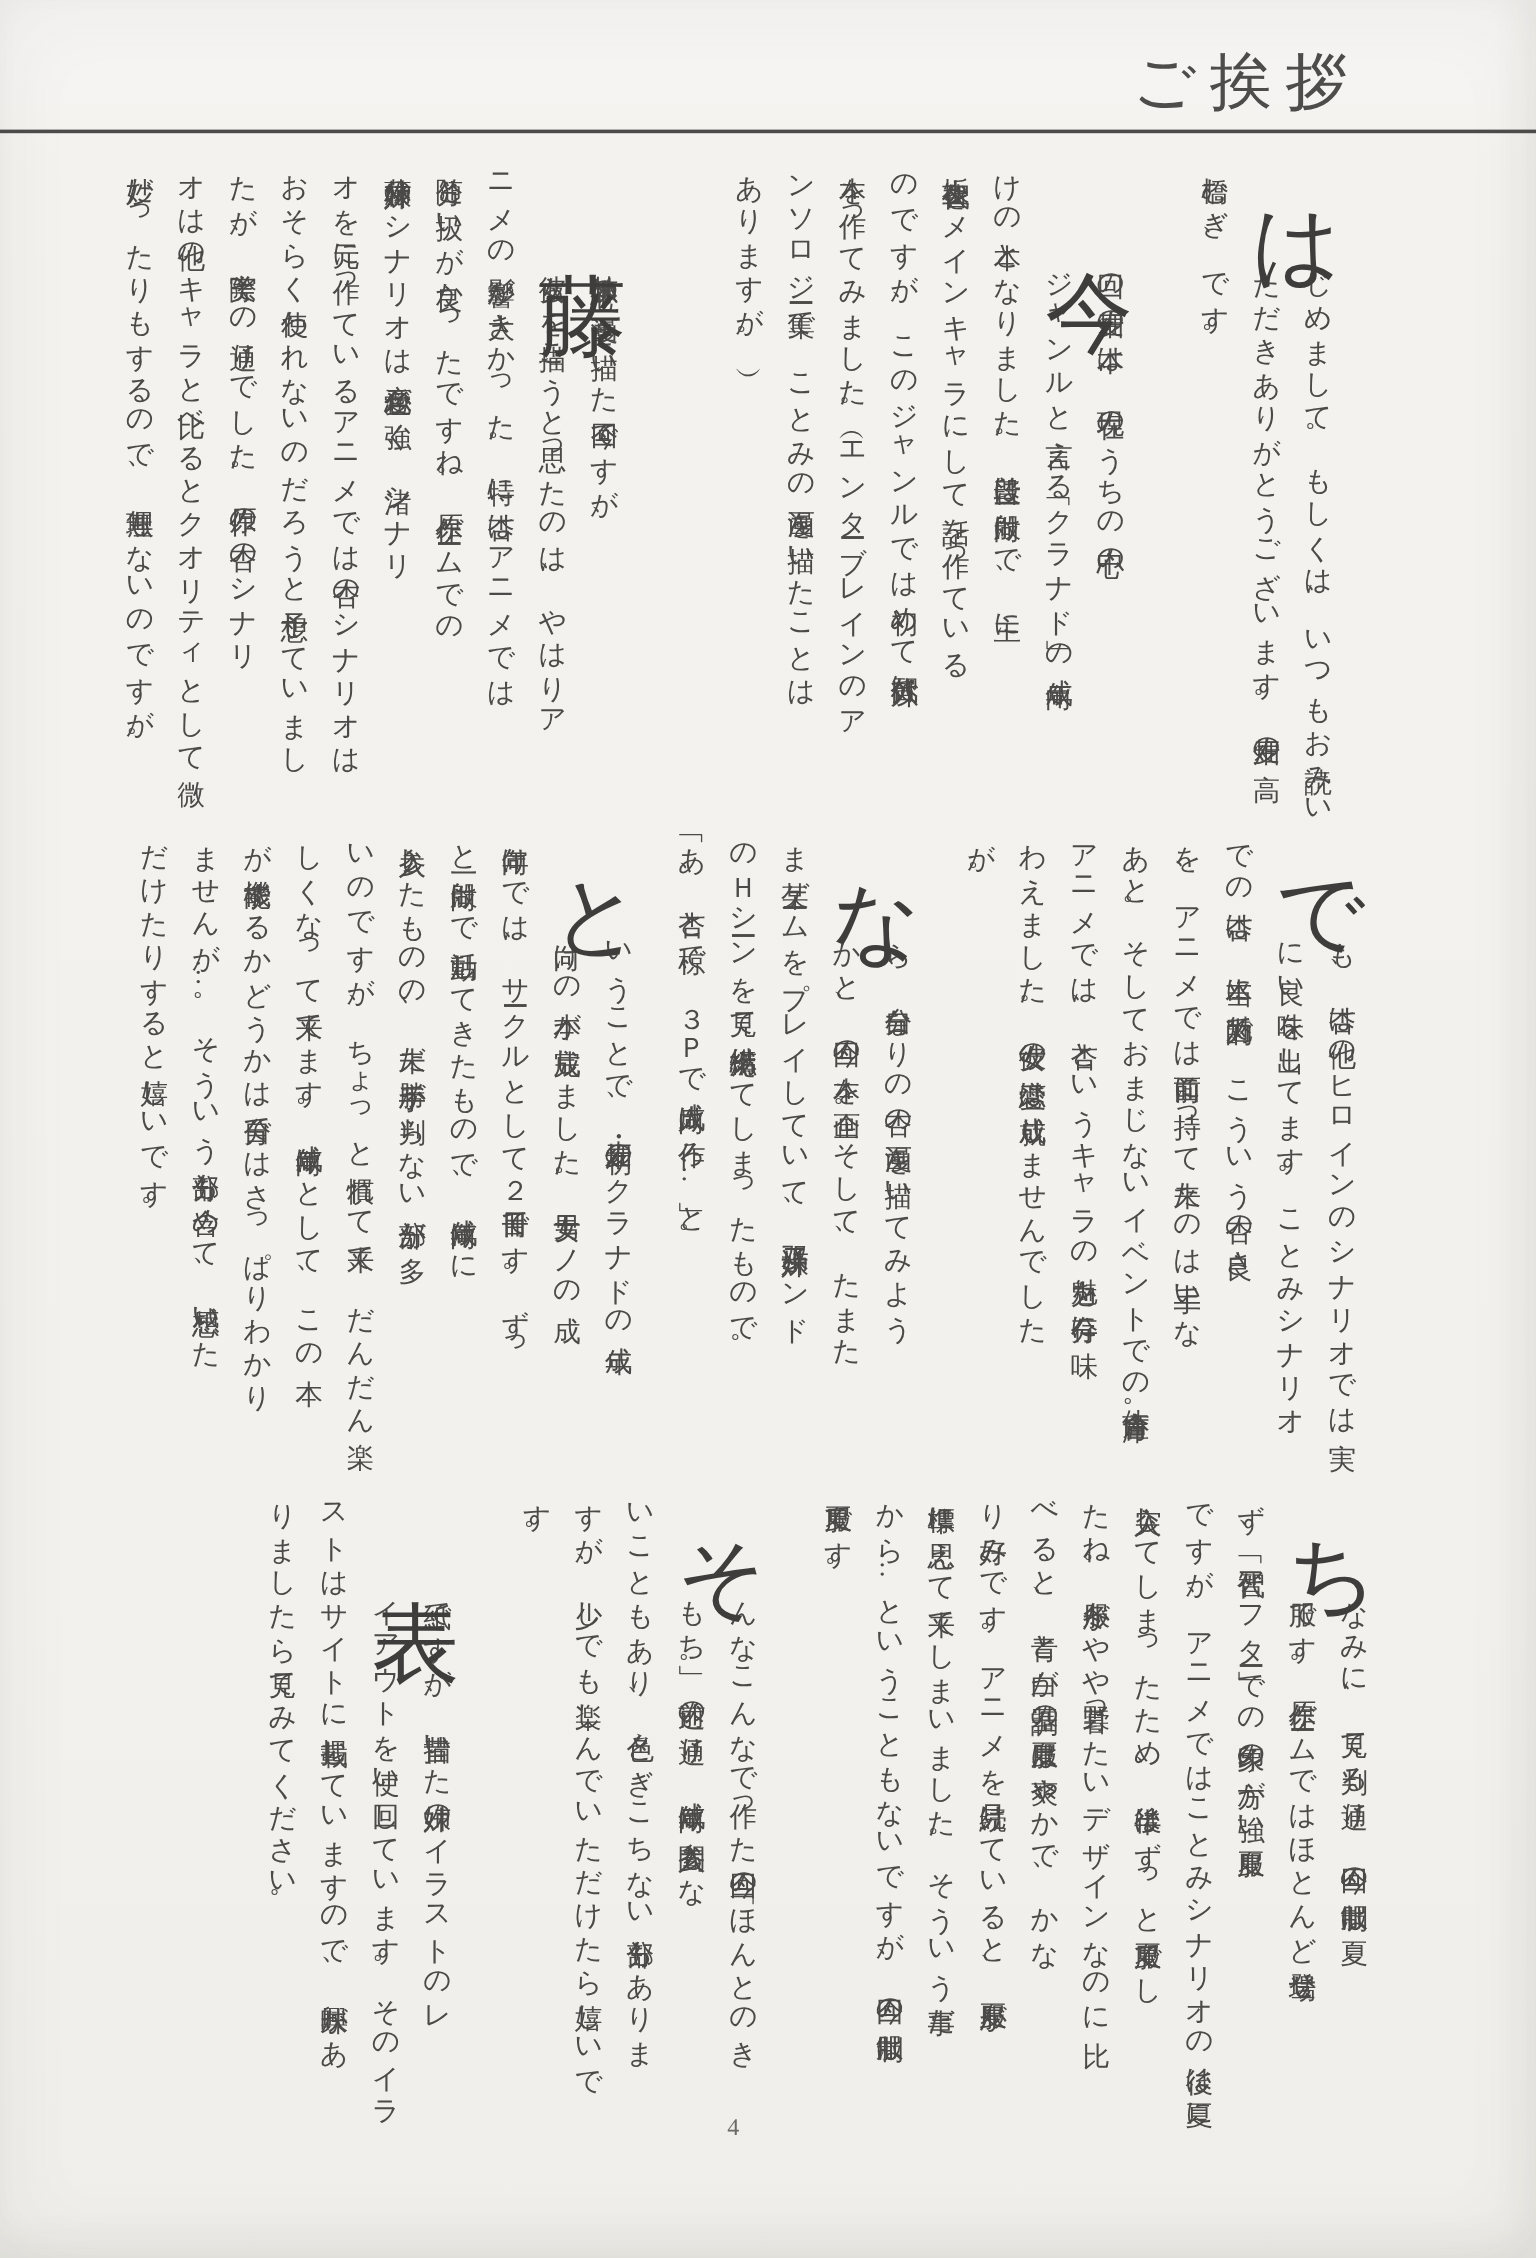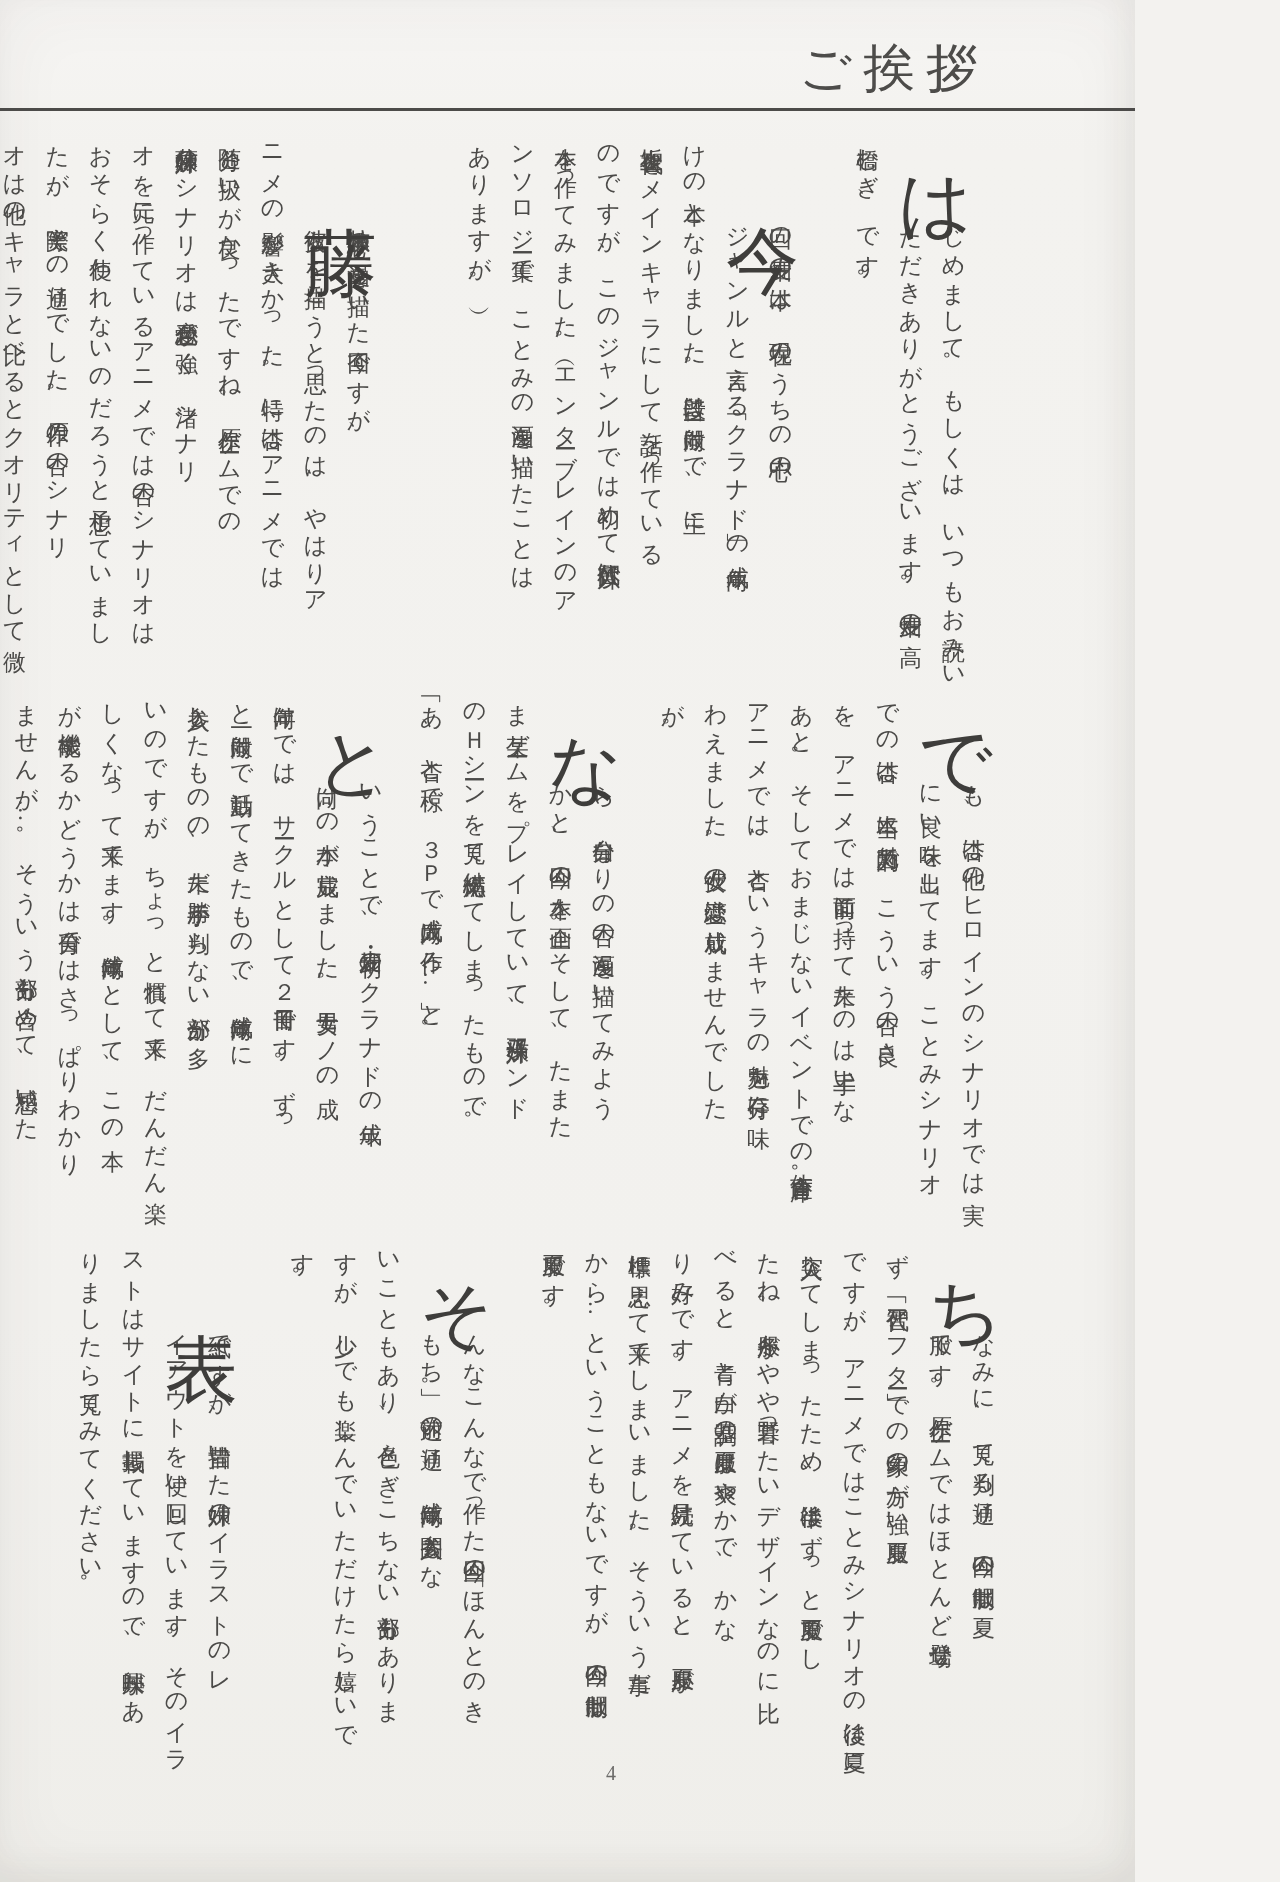--- a/index.html
+++ b/index.html
@@ -5,21 +5,21 @@
   html, body {
     margin: 0; padding: 0;
     width: 1280px; height: 1882px;
     background: #f3f2ef;
     font-family: "Liberation Serif", "DejaVu Serif", serif;
     color: #4b4a48;
     overflow: hidden;
   }
   .page {
     position: absolute; inset: 0;
-    width: 1135px; height: 1882px;
+    width: 1280px; height: 1882px;
     background: linear-gradient(180deg, #f6f5f3 0%, #f3f2ef 8%, #f2f1ee 70%, #efeeea 100%);
     box-shadow: inset 0 0 70px rgba(60,55,45,0.06), inset -10px -14px 30px rgba(60,55,45,0.05);
     text-decoration: underline;
   }
   .title {
     position: absolute; top: 34px; right: 146px;
     font-size: 52px; letter-spacing: 11px;
     color: #4d4c4a;
     white-space: nowrap;
   }

